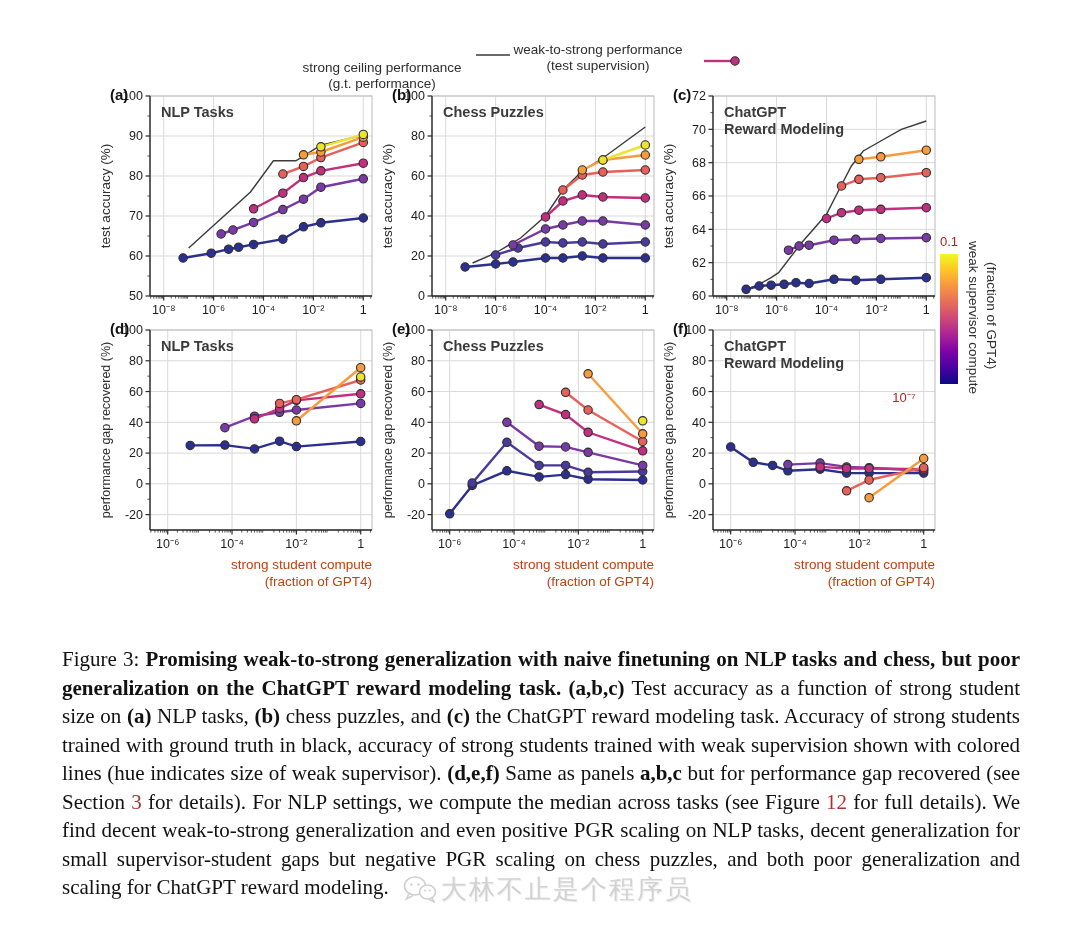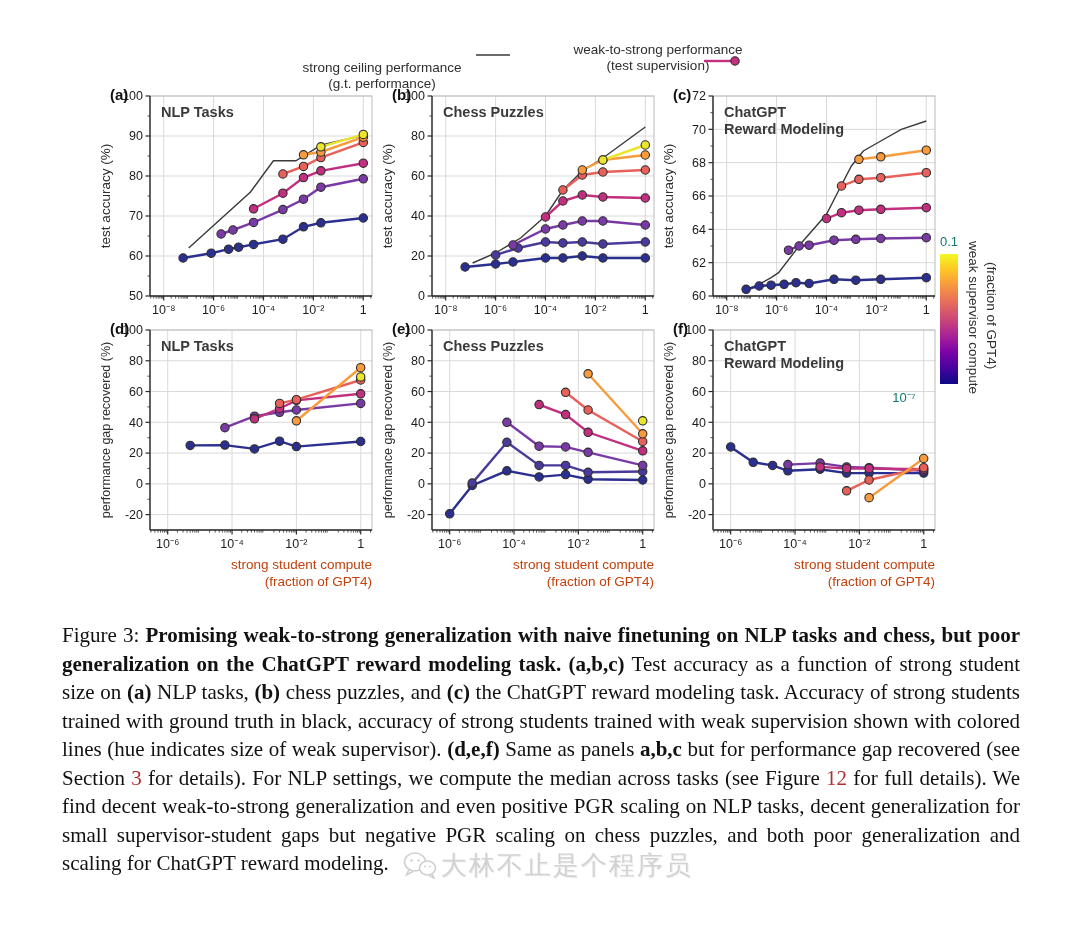--- a/index.html
+++ b/index.html
@@ -2,25 +2,25 @@
 <html><head>
 <meta charset="utf-8">
 <style>
   html,body{margin:0;padding:0;background:#ffffff;}
   .page{position:relative;width:1080px;height:928px;background:#ffffff;overflow:hidden;
         font-family:"Liberation Sans",sans-serif;}
   .legend-text{position:absolute;text-align:center;font-size:13.5px;line-height:16px;color:#2e2e2e;}
   .legend-swatch{position:absolute;}
   .panel-svg{position:absolute;}
   .xtitle{position:absolute;width:222px;text-align:right;font-size:13.5px;line-height:17px;color:#c2410c;}
-  .cb-toplabel,.cb-bottomlabel{position:absolute;width:40px;text-align:center;font-size:13px;color:#0f766e;}
+  .cb-toplabel,.cb-bottomlabel{position:absolute;width:40px;text-align:center;font-size:13px;color:#b91c1c;}
   .cb-bar{position:absolute;width:18px;height:130px;}
   .cb-rot{position:absolute;font-size:13.5px;color:#2e2e2e;white-space:nowrap;
           transform:rotate(90deg);transform-origin:0 0;}
-  .caption{position:absolute;left:62px;top:600px;width:958px;
+  .caption{position:absolute;left:62px;top:624px;width:958px;
            font-family:"Liberation Serif",serif;font-size:21px;line-height:28.5px;
            color:#111;text-align:justify;}
   .seg-bold{font-weight:700;}
   .seg-normal{font-weight:400;}
   .seg-link{font-weight:400;}
   .watermark{display:inline-block;white-space:nowrap;color:#d2d2d2;
              font-family:"Liberation Sans","DejaVu Sans",sans-serif;font-size:26px;
              letter-spacing:2px;vertical-align:-4px;margin-left:14px;
              text-shadow:1px 1px 0 #efefef;}
   .wm-icon{vertical-align:-5px;margin-right:4px;}
@@ -31,21 +31,21 @@
 <div class="page">
 
   <div class="legend-text" style="left:292px;top:36px;width:180px;margin-top:24px;">
     <div>strong ceiling performance</div>
     <div>(g.t. performance)</div>
   </div>
   <svg class="legend-swatch" style="left:474px;top:48px;" width="40" height="12">
     <line id="swatch-line-1" x1="2" y1="7" x2="36" y2="7" stroke="#3a3a3a" stroke-width="1.6"></line>
   </svg>
 
-  <div class="legend-text" style="left:568px;top:42px;width:180px;">
+  <div class="legend-text" style="left:508px;top:42px;width:180px;">
     <div>weak-to-strong performance</div>
     <div>(test supervision)</div>
   </div>
   <svg class="legend-swatch" style="left:702px;top:54px;" width="44" height="14">
     <line id="swatch-line-2" x1="2" y1="7" x2="32" y2="7" stroke="#c22f7f" stroke-width="2.4"></line>
     <circle id="swatch-dot-2" cx="33" cy="7" r="4.2" fill="#c22f7f" stroke="#2d2d2d" stroke-width="1.1"></circle>
   </svg>
 
   <div class="panel-svg" style="left:96px;top:80px;"><svg width="300" height="248" viewBox="0 0 300 248" font-family="&quot;Liberation Sans&quot;, sans-serif">
         <line x1="67.71910112359552" x2="67.71910112359552" y1="16" y2="216" stroke="#d9d9d9" stroke-width="1"></line>

